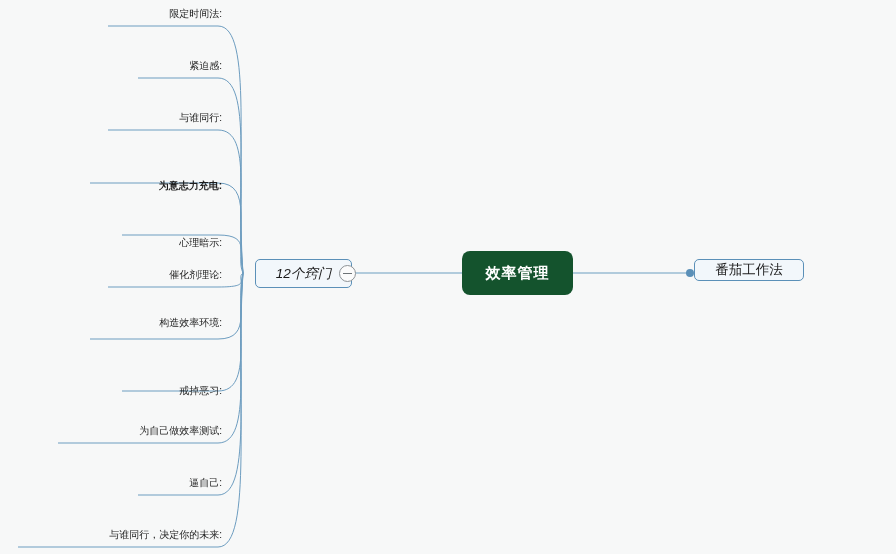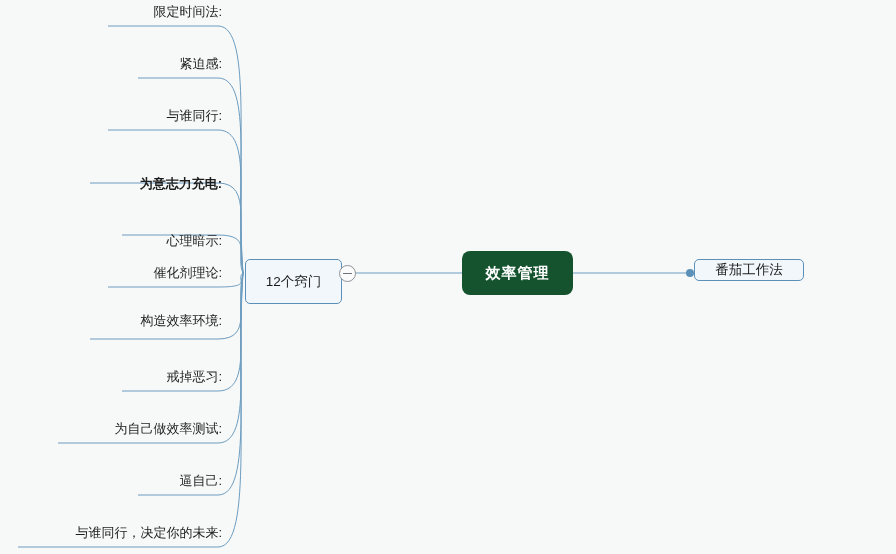--- a/index.html
+++ b/index.html
@@ -52,24 +52,25 @@
   }
   
   .node-box {
     background: #f2f7fb;
     border: 1px solid #5b90b8;
     border-radius: 5px;
     color: #1a1a1a;
     font-size: 13.5px;
   }
   #left-node {
-    left: 245px;
+    left: 255px;
     top: 259px;
     width: 97px;
-    height: 45px;
+    height: 29px;
+    font-style: italic;
   }
   #right-node {
     left: 694px;
     top: 259px;
     width: 110px;
     height: 22px;
   }
   
   #collapse-toggle {
     position: absolute;
@@ -89,21 +90,21 @@
     width: 9px;
     height: 1px;
     background: #6d7376;
   }
   
   .branch-label {
     position: absolute;
     right: 674px; 
     transform: translateY(-100%);
     padding-bottom: 5px;
-    font-size: 13px;
+    font-size: 10px;
     color: #1c1c1c;
     white-space: nowrap;
     text-align: right;
   }
 </style>
 </head>
 <body>
 
 <div id="canvas">
 
@@ -135,19 +136,19 @@
   <div class="node node-box" id="right-node">番茄工作法</div>
 
   <div id="branch-labels">
       <div class="branch-label" style="top: 26px;">限定时间法:</div>
       <div class="branch-label" style="top: 78px;">紧迫感:</div>
       <div class="branch-label" style="top: 130px;">与谁同行:</div>
       <div class="branch-label" style="top: 198px; font-weight: bold;">为意志力充电:</div>
       <div class="branch-label" style="top: 235px; margin-top: 20px;">心理暗示:</div>
       <div class="branch-label" style="top: 287px;">催化剂理论:</div>
       <div class="branch-label" style="top: 335px;">构造效率环境:</div>
-      <div class="branch-label" style="top: 391px;">戒掉恶习:</div>
+      <div class="branch-label" style="top: 403px;">戒掉恶习:</div>
       <div class="branch-label" style="top: 443px;">为自己做效率测试:</div>
       <div class="branch-label" style="top: 495px;">逼自己:</div>
       <div class="branch-label" style="top: 547px;">与谁同行，决定你的未来:</div>
     </div>
 
 </div>
 
 </body></html>

